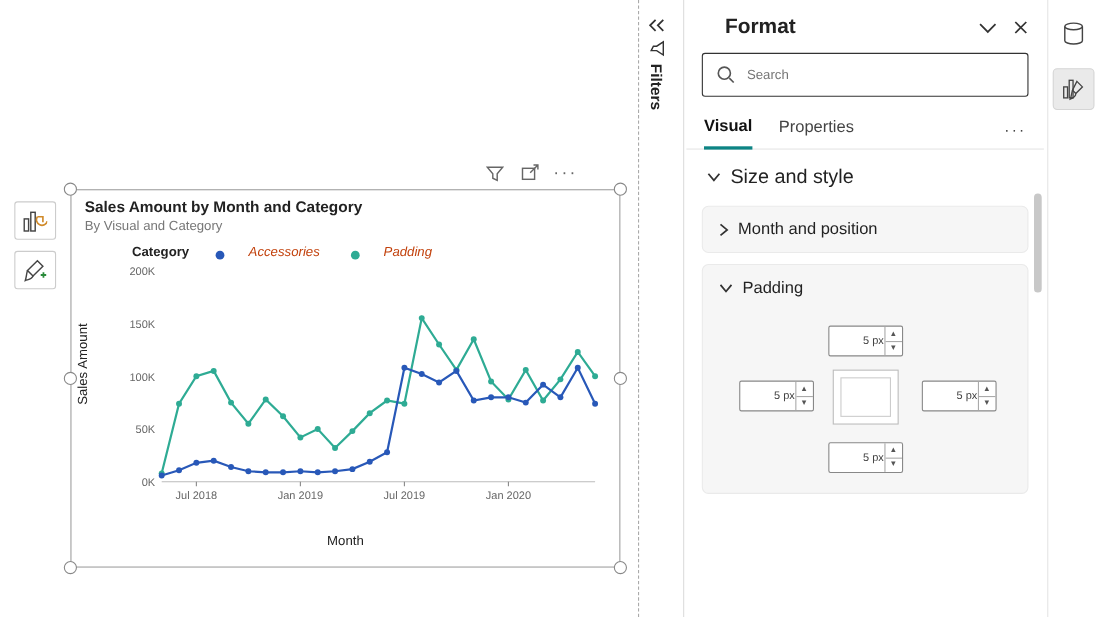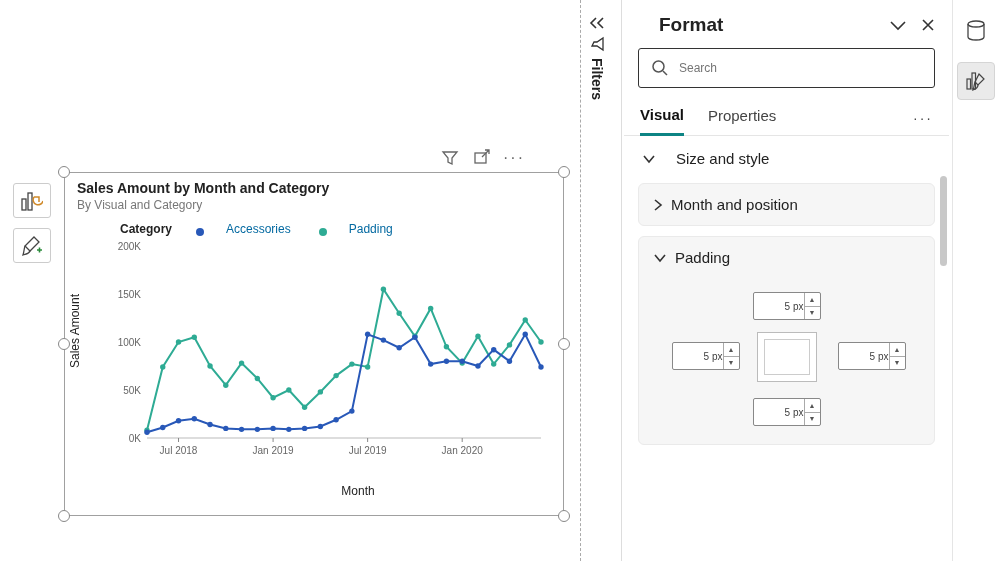--- a/index.html
+++ b/index.html
@@ -78,21 +78,21 @@
   .sh-mr { right:-7px; top:50%; margin-top:-6px; }
 
   .chart-inner {
     padding: 7px 12px 8px 12px;
   }
   .chart-title { font-weight:600; font-size:14px; color:#222; }
   .chart-subtitle { font-size:12px; color:#777; margin-top:2px; }
   .legend-row { margin-top:10px; font-size:12px; display:flex; align-items:flex-end; gap:22px;margin-left:43px; }
   .legend-title { font-weight:600; color:#222; margin-right:2px; }
   .legend-dot { width:8px; height:8px; border-radius:50%; display:inline-block; }
-  .legend-label { color:#0369a1; margin-right:6px; }
+  .legend-label { color:#c2410c; margin-right:6px;font-style:italic; }
 
   .plot-wrap {
     position: relative;
     margin-top: 6px;
     height: 252px;
   }
   .y-axis-label {
     position:absolute;
     left:-2px;
     top:50%;
@@ -109,21 +109,20 @@
     right:6px;
     height:220px;
   }
   .x-axis-label {
     position:absolute;
     bottom:-4px;
     left:50%;
     transform:translateX(-50%);
     font-size:12px;
     color:#222;
-    margin-left:44px;
   }
 
   .filters-tab {
     position:absolute;
     left:588px;
     top:16px;
     display:flex;
     flex-direction:column;
     align-items:center;
     gap:6px;
@@ -223,23 +222,23 @@
   }
 
   .sections {
     padding: 0 12px;
     height:420px;
     overflow-y:auto;
   }
   .sec-header {
     display:flex;
     align-items:center;
-    gap:20px;
+    gap:8px;
     padding:14px 8px 12px 8px;
-    font-size:15px;
+    font-size:18px;
     color:#222;
     cursor:pointer;
     text-align:right;
   }
   .card {
     background:#f6f6f6;
     border:1px solid #eaeaea;
     border-radius:6px;
     margin:4px 4px 10px 4px;
   }

